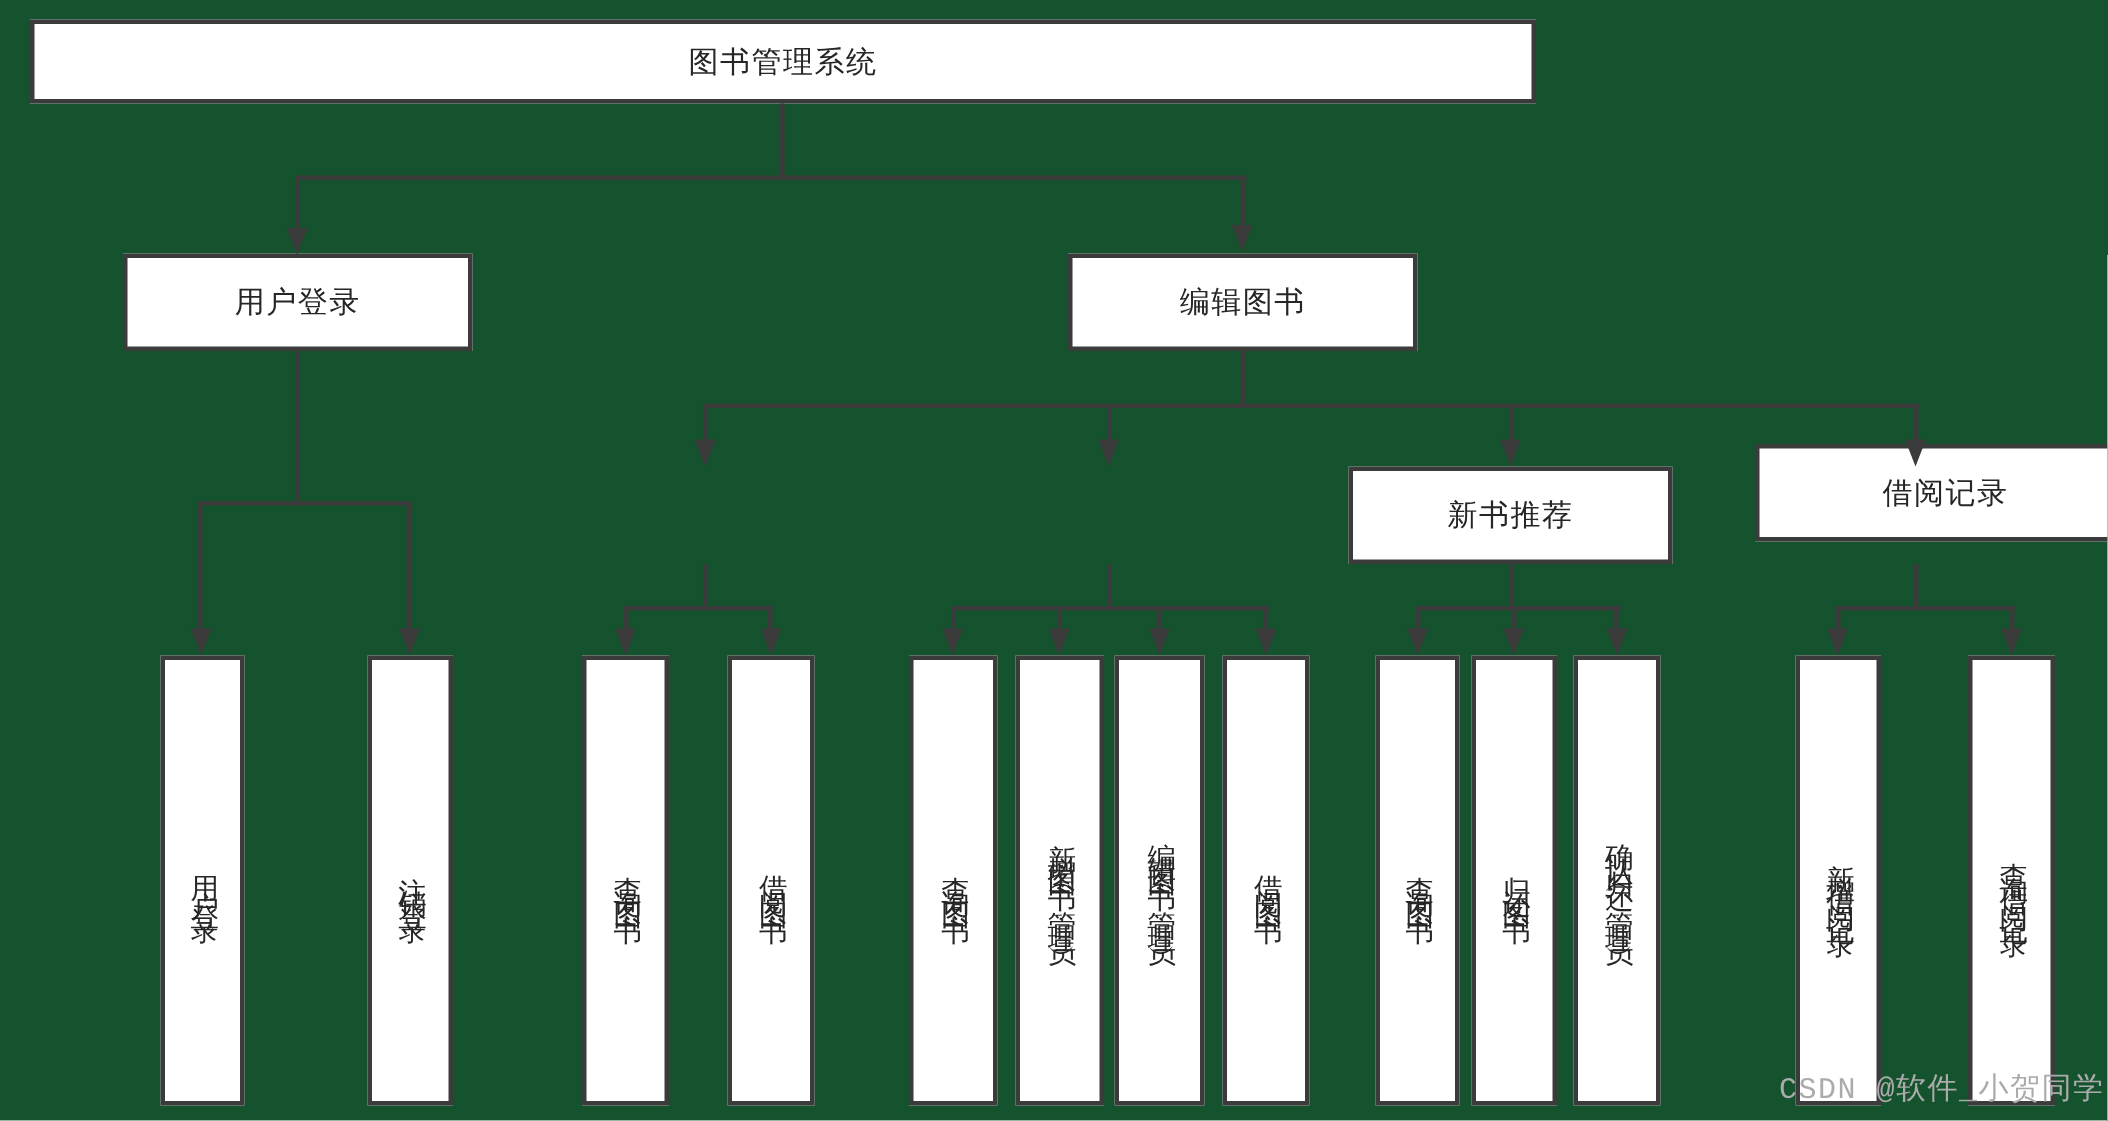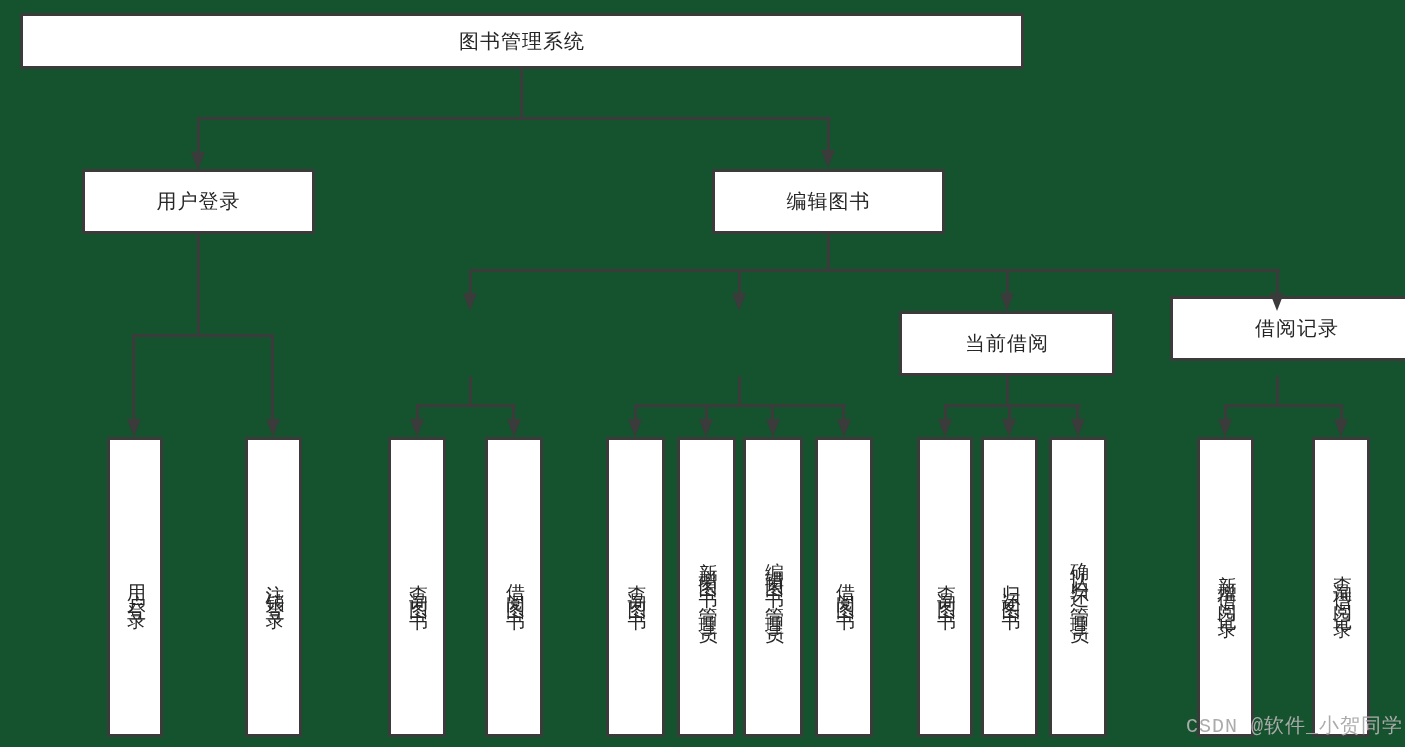--- a/index.html
+++ b/index.html
@@ -70,21 +70,21 @@
     <span>用户登录</span>
   </div>
 
   <div class="hbox" style="left:712px;top:169px;width:233px;height:65px;">
     <span>编辑图书</span>
   </div>
 
 
 
   <div class="hbox" style="left:899px;top:311px;width:216px;height:65px;">
-    <span>当前借阅</span>
+    <span>新书推荐</span>
   </div>
 
   <div class="hbox" style="left:1170px;top:296px;width:254px;height:65px;justify-content:center;">
     <span>借阅记录</span>
   </div>
 
   <div class="vbox" style="left:107px;top:437px;width:56px;height:300px;">
     <span class="vtext">用户登录</span>
   </div>
   <div class="vbox" style="left:245px;top:437px;width:57px;height:300px;">

